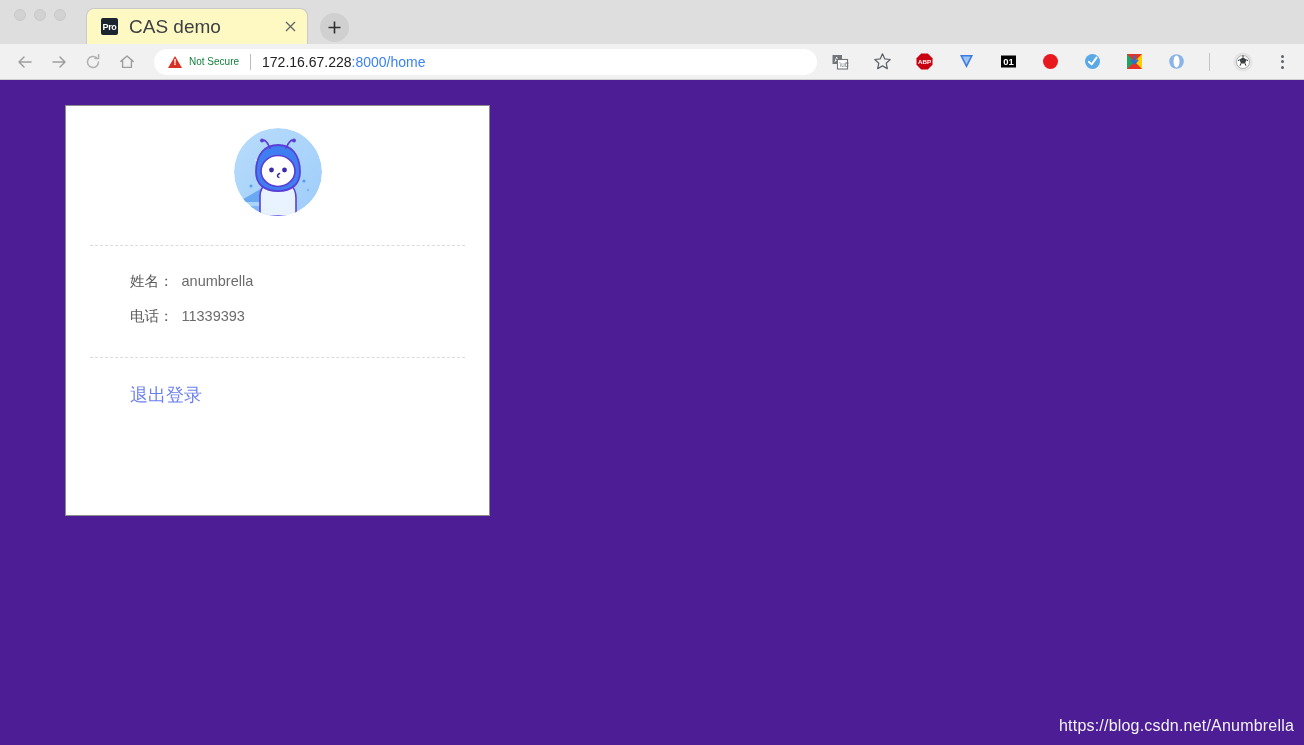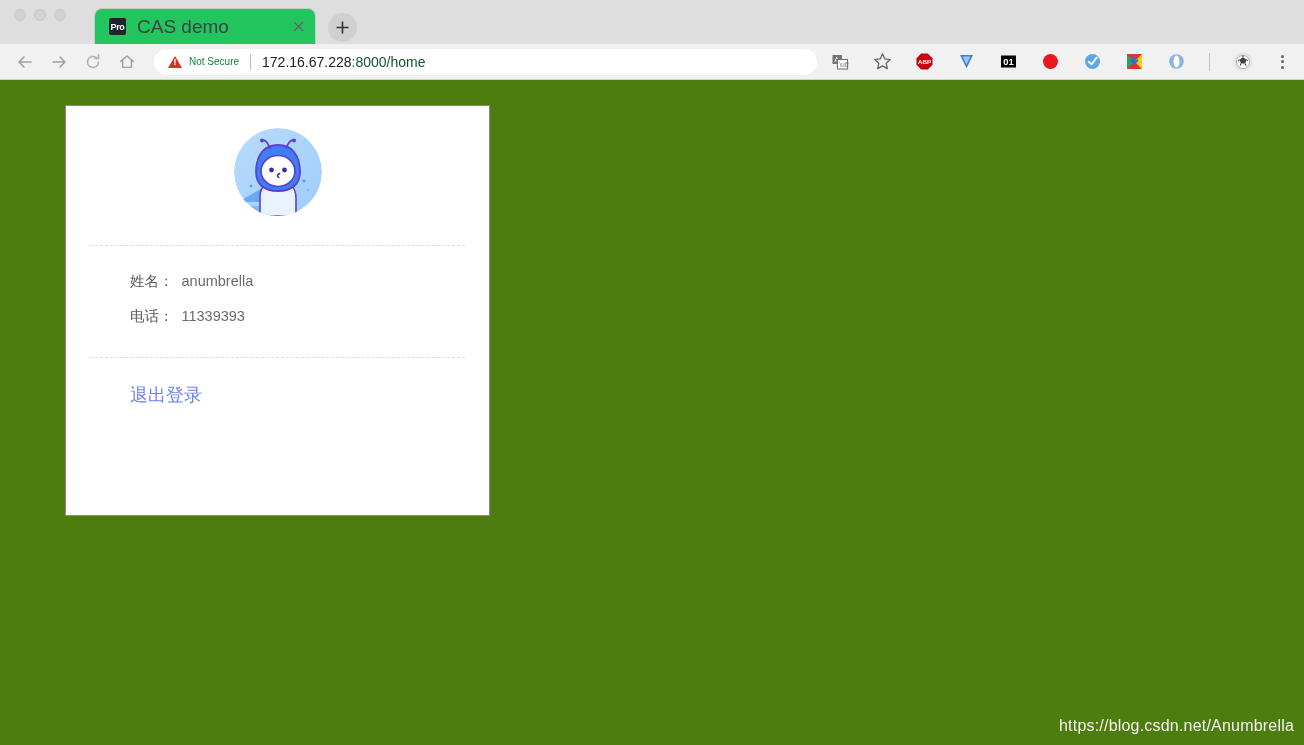--- a/index.html
+++ b/index.html
@@ -36,24 +36,24 @@
     height: 44px;
     padding-bottom: 14px;
   }
   .tl-dot {
     width: 12px; height: 12px;
     border-radius: 50%;
     background: #d2d2d2;
     border: 1px solid #c8c8c8;
   }
   .tab {
-    margin-left: 28px;
+    margin-left: 20px;
     width: 222px;
     height: 36px;
-    background: #22c55e;
+    background: #fef9c3;
     border-top-left-radius: 8px;
     border-top-right-radius: 8px;
     border: 1px solid #c9c9c9;
     border-bottom: none;
     display: flex;
     align-items: center;
     padding: 0 8px 0 14px;
     position: relative;
   }
   .tab-favicon {
@@ -167,21 +167,21 @@
     height: 16px;
     background: #bdbdbd;
     margin: 0 11px;
     flex: 0 0 auto;
   }
   .url-text {
     font-size: 14px;
     color: #202124;
     white-space: nowrap;
   }
-  .url-text .url-dim { color: #14532d; }
+  .url-text .url-dim { color: #3b82f6; }
   .tb-icons {
     display: flex;
     align-items: center;
     gap: 12px;
     flex: 0 0 auto;
   }
   .tb-icon {
     width: 30px; height: 26px;
     display: flex;
     align-items: center;
@@ -210,21 +210,21 @@
     border-radius: 50%;
     display: block;
   }
 
   
   .page-body {
     position: absolute;
     top: 80px; left: 0;
     width: 1304px;
     height: 665px;
-    background: #4d7c0f;
+    background: #4c1d95;
   }
 
   .profile-card {
     position: absolute;
     left: 65px;
     top: 25px;
     width: 425px;
     height: 411px;
     background: #ffffff;
     border: 1px solid #8c8c8c;

